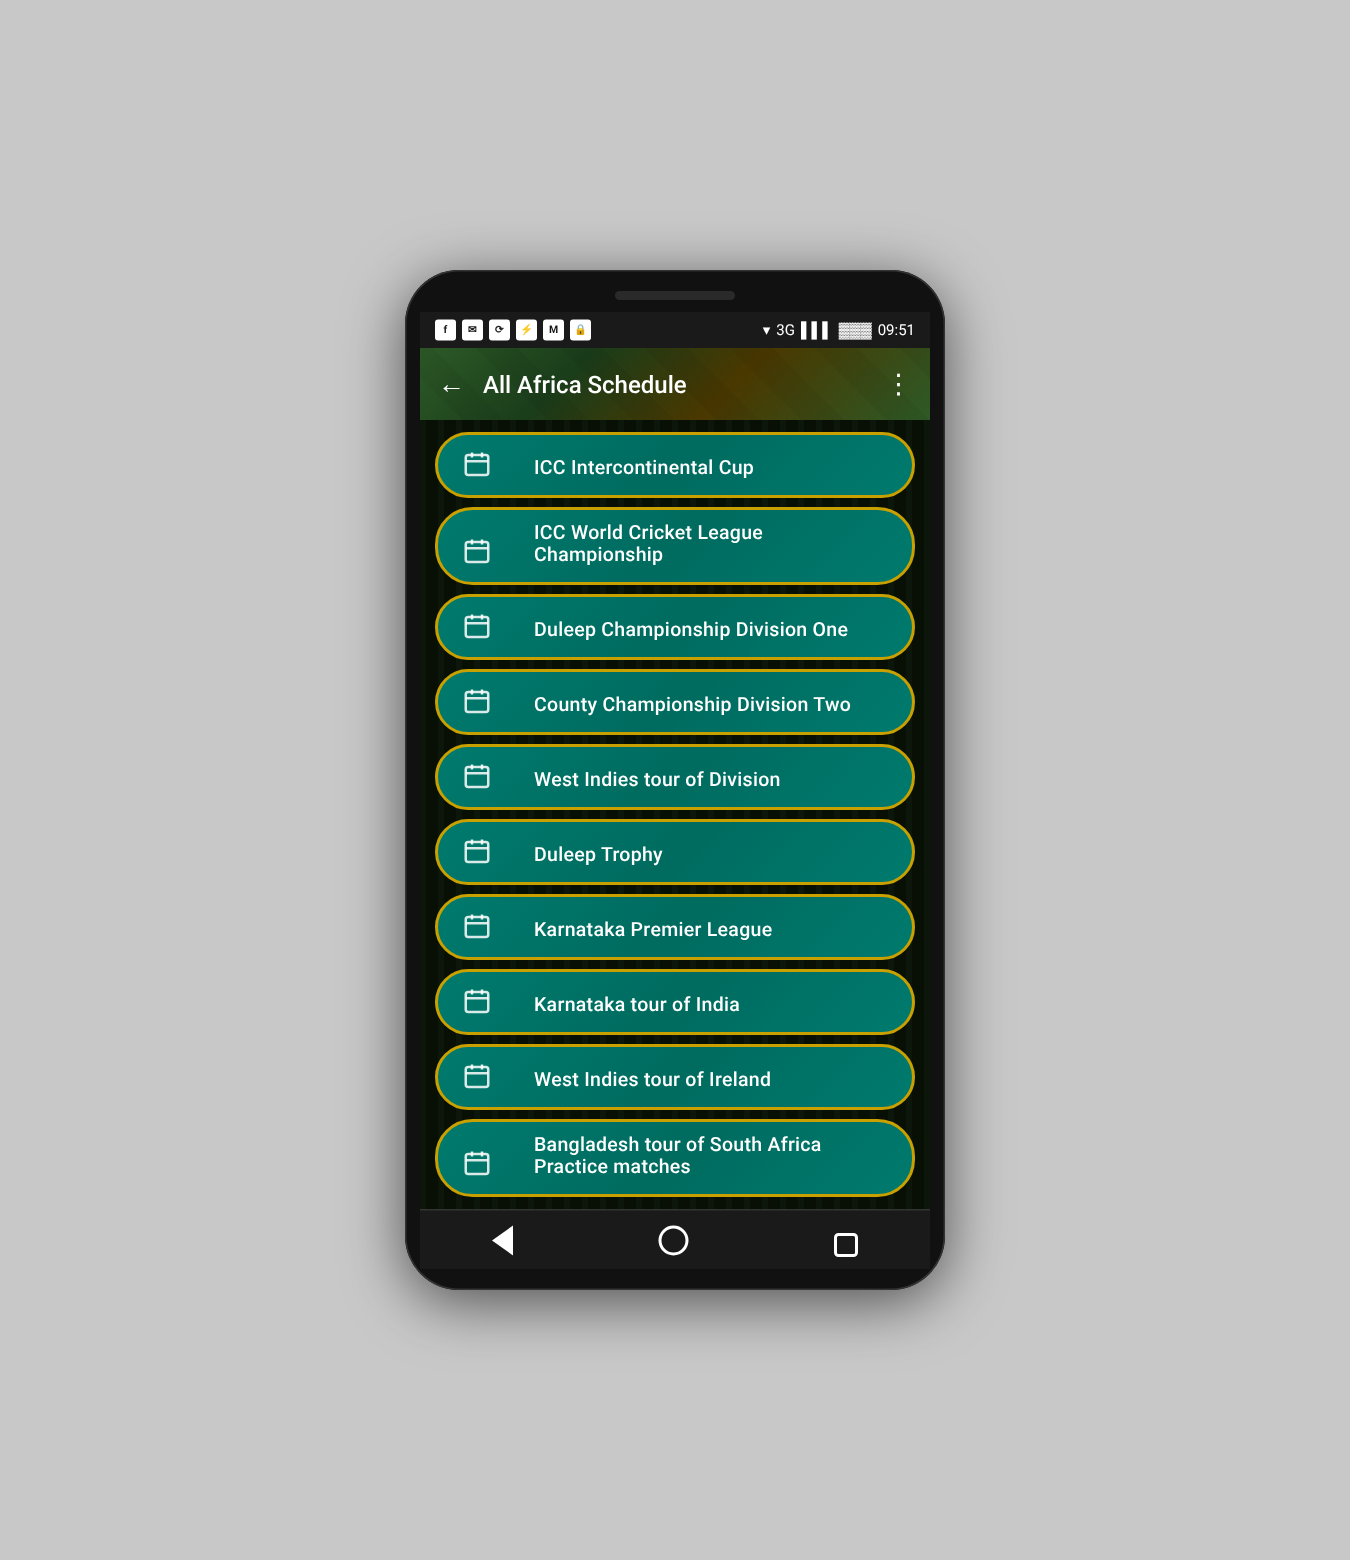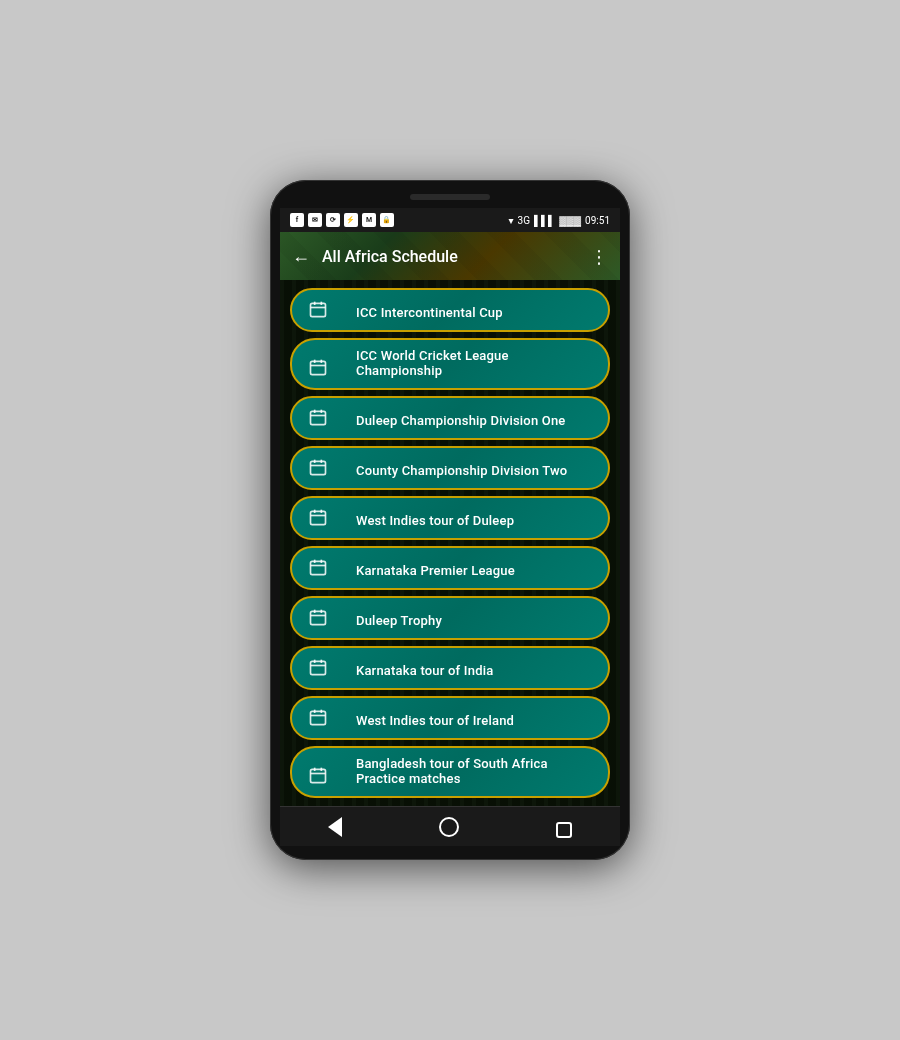--- a/index.html
+++ b/index.html
@@ -294,39 +294,39 @@
           </svg>
           <span class="item-label">County Championship Division Two</span>
         </div>
         <div class="schedule-item">
           <svg class="calendar-icon" viewBox="0 0 24 24" fill="none" stroke="currentColor" stroke-width="2">
             <rect x="3" y="4" width="18" height="16" rx="2"></rect>
             <line x1="3" y1="9" x2="21" y2="9"></line>
             <line x1="8" y1="2" x2="8" y2="6"></line>
             <line x1="16" y1="2" x2="16" y2="6"></line>
           </svg>
-          <span class="item-label">West Indies tour of Duleep</span>
+          <span class="item-label">West Indies tour of Division</span>
+        </div>
+        <div class="schedule-item">
+          <svg class="calendar-icon" viewBox="0 0 24 24" fill="none" stroke="currentColor" stroke-width="2">
+            <rect x="3" y="4" width="18" height="16" rx="2"></rect>
+            <line x1="3" y1="9" x2="21" y2="9"></line>
+            <line x1="8" y1="2" x2="8" y2="6"></line>
+            <line x1="16" y1="2" x2="16" y2="6"></line>
+          </svg>
+          <span class="item-label">Duleep Trophy</span>
         </div>
         <div class="schedule-item">
           <svg class="calendar-icon" viewBox="0 0 24 24" fill="none" stroke="currentColor" stroke-width="2">
             <rect x="3" y="4" width="18" height="16" rx="2"></rect>
             <line x1="3" y1="9" x2="21" y2="9"></line>
             <line x1="8" y1="2" x2="8" y2="6"></line>
             <line x1="16" y1="2" x2="16" y2="6"></line>
           </svg>
           <span class="item-label">Karnataka Premier League</span>
-        </div>
-        <div class="schedule-item">
-          <svg class="calendar-icon" viewBox="0 0 24 24" fill="none" stroke="currentColor" stroke-width="2">
-            <rect x="3" y="4" width="18" height="16" rx="2"></rect>
-            <line x1="3" y1="9" x2="21" y2="9"></line>
-            <line x1="8" y1="2" x2="8" y2="6"></line>
-            <line x1="16" y1="2" x2="16" y2="6"></line>
-          </svg>
-          <span class="item-label">Duleep Trophy</span>
         </div>
         <div class="schedule-item">
           <svg class="calendar-icon" viewBox="0 0 24 24" fill="none" stroke="currentColor" stroke-width="2">
             <rect x="3" y="4" width="18" height="16" rx="2"></rect>
             <line x1="3" y1="9" x2="21" y2="9"></line>
             <line x1="8" y1="2" x2="8" y2="6"></line>
             <line x1="16" y1="2" x2="16" y2="6"></line>
           </svg>
           <span class="item-label">Karnataka tour of India</span>
         </div>

